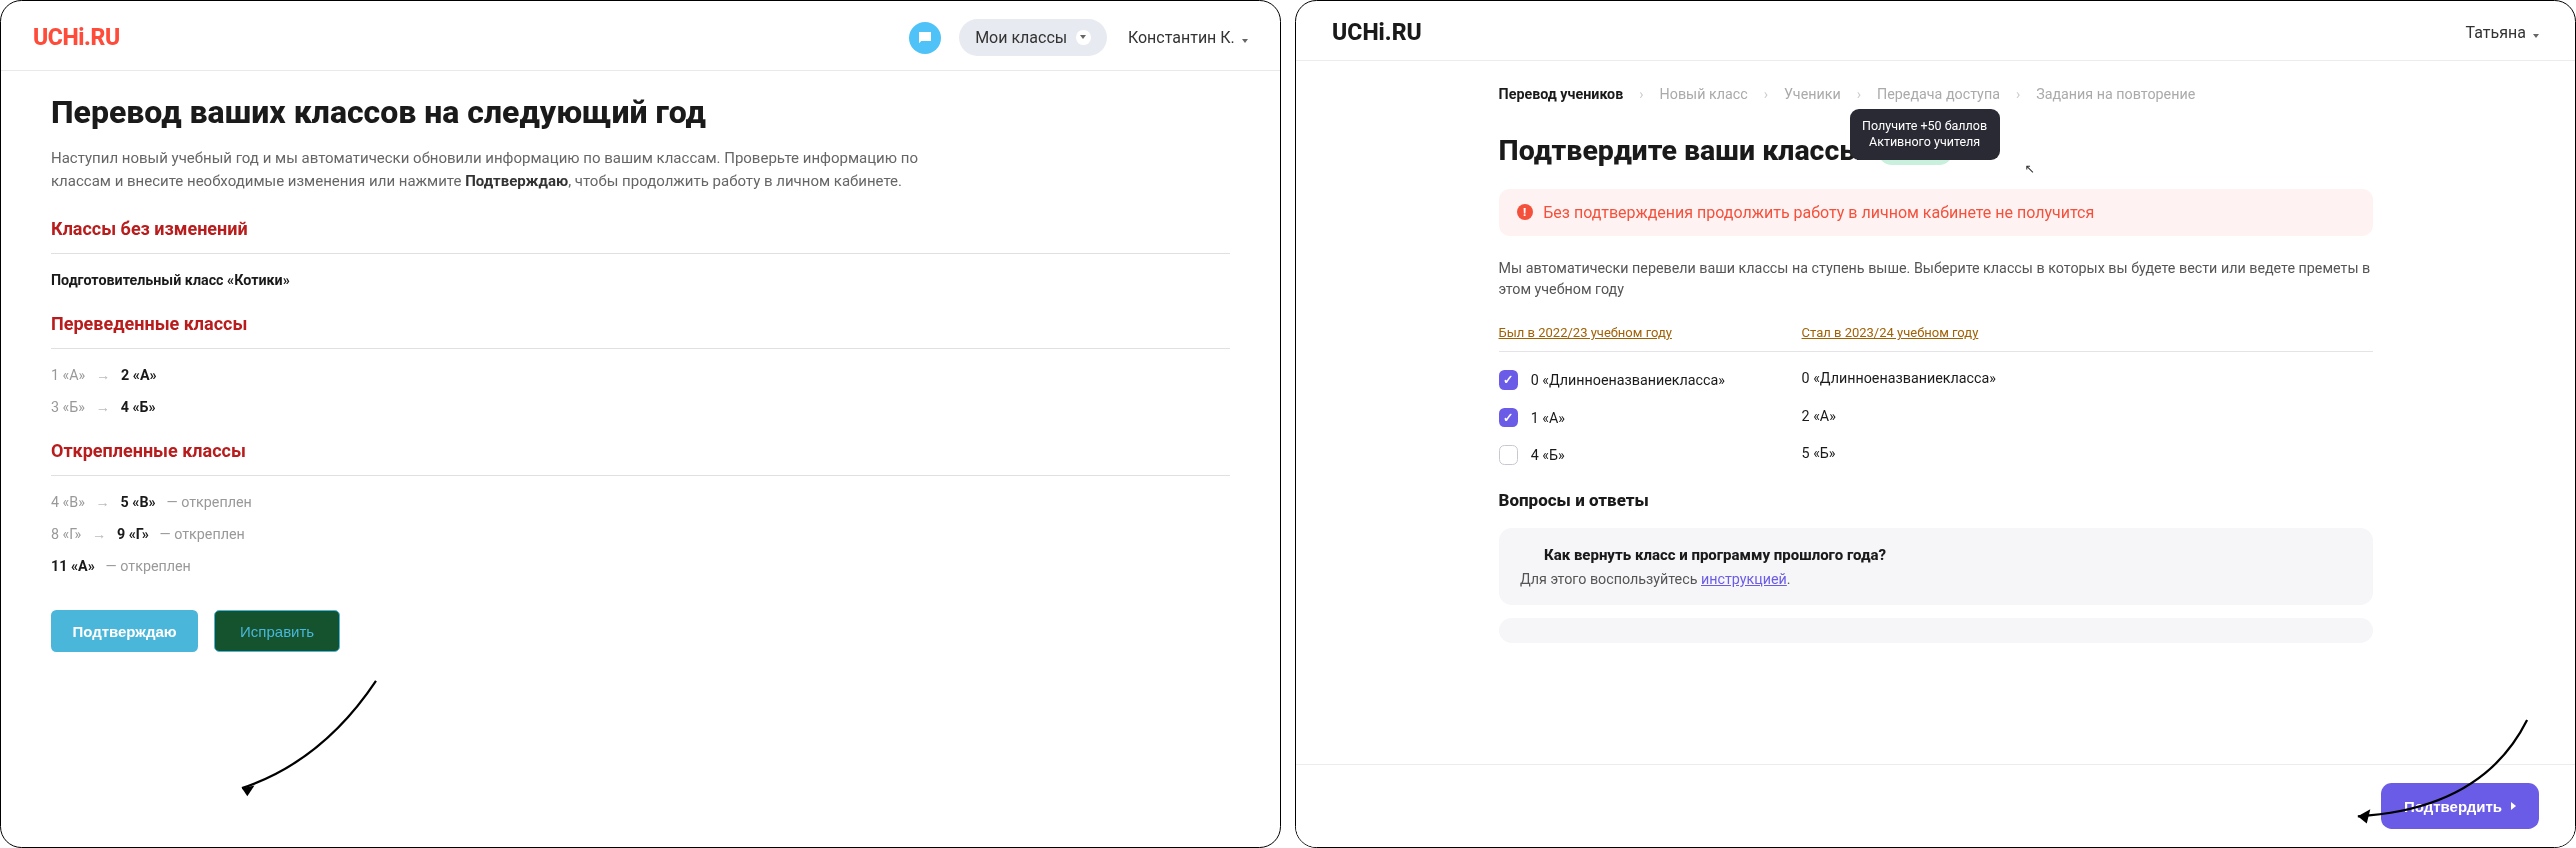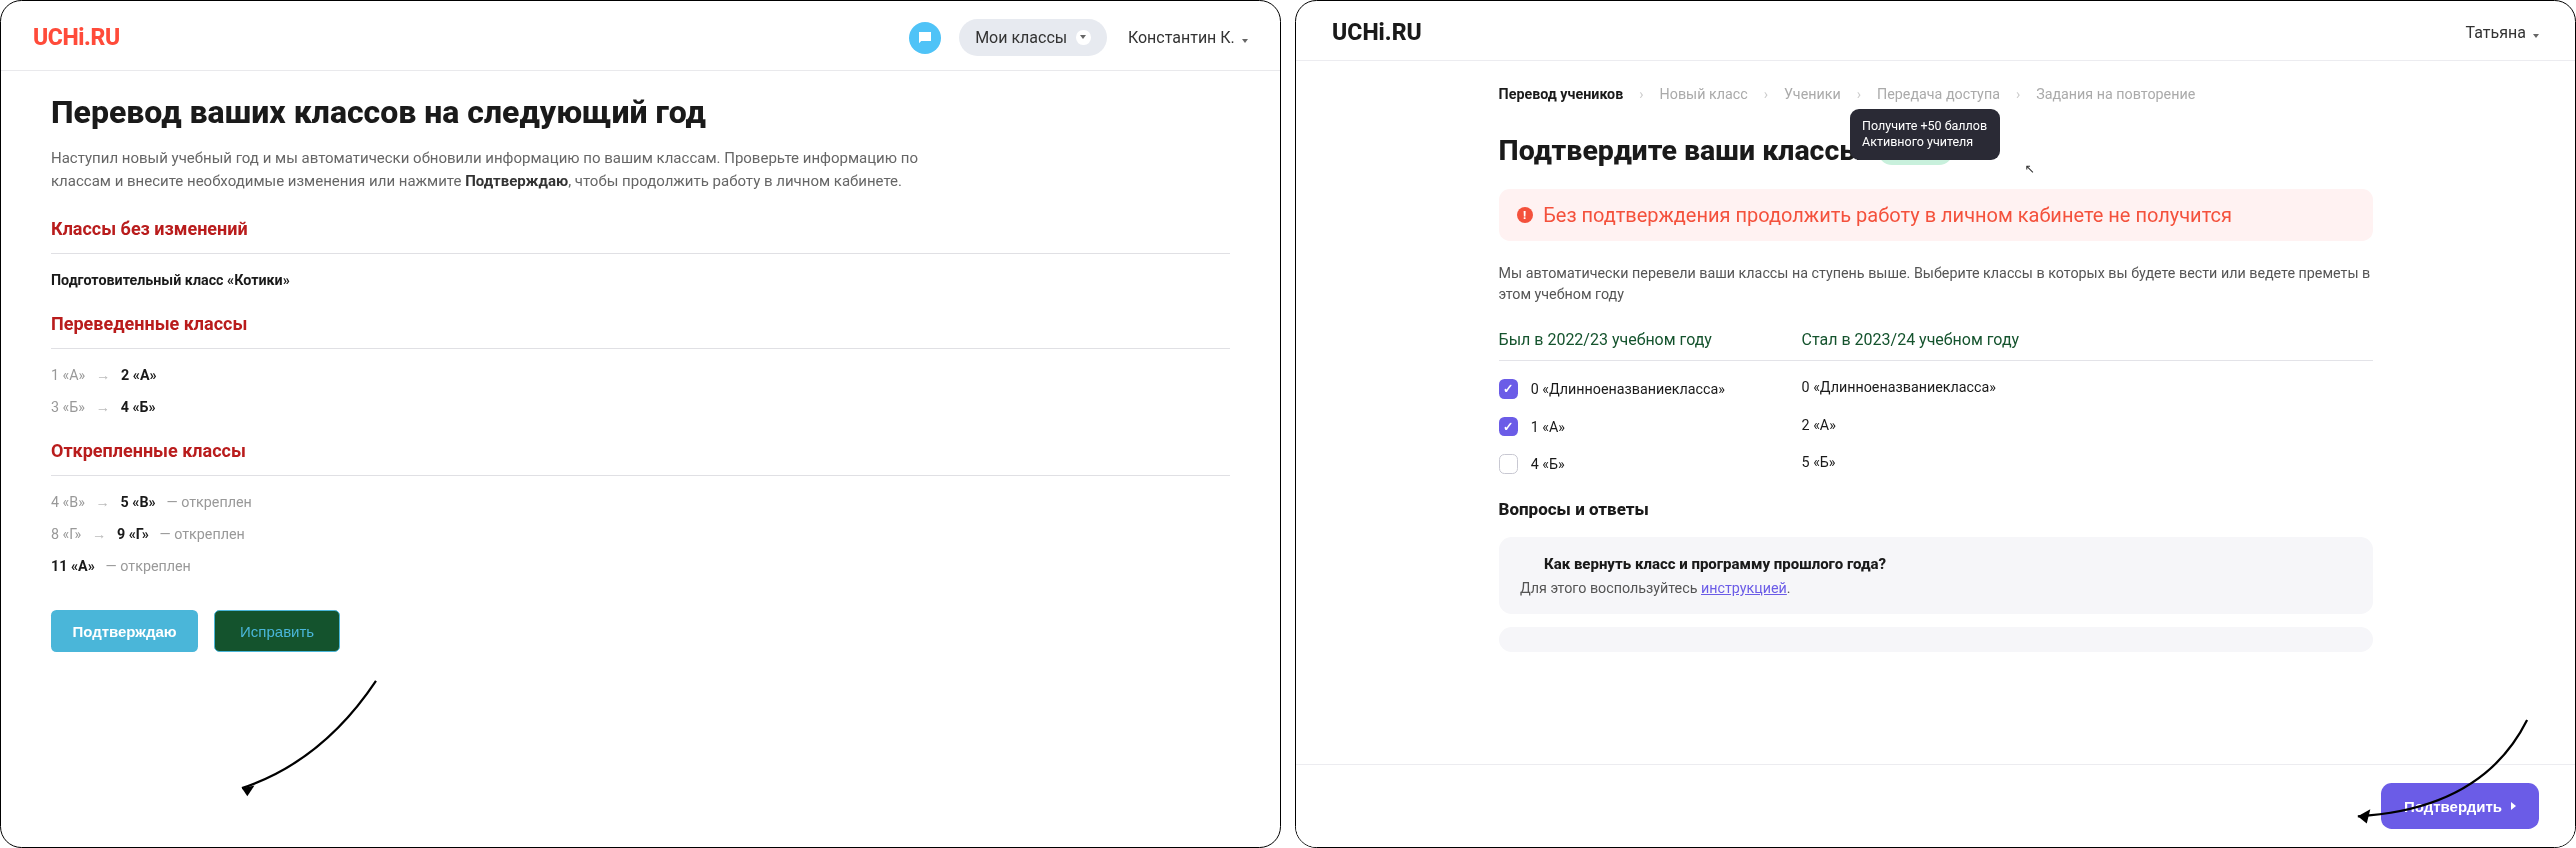--- a/index.html
+++ b/index.html
@@ -159,21 +159,21 @@
 
 .tooltip {
   position: absolute;
   top: 23px; left: 351px;
   background: #2a2a35;
   color: #fff;
   font-size: 12.5px;
   line-height: 1.3;
   padding: 9px 12.5px;
   border-radius: 9px;
-  text-align: left;
+  text-align: center;
   z-index: 5;
   white-space: nowrap;
 }
 
 .r-title-row {
   display: flex; align-items: center; gap: 14.3px;
   margin-bottom: 21.4px;
   position: relative;
 }
 .r-title { font-size: 28.5px; font-weight: 800; color: #1a1a1a; }
@@ -204,31 +204,31 @@
   display: flex; align-items: center; gap: 10.7px;
   margin-bottom: 21.4px;
 }
 .alert-icon {
   width: 16px; height: 16px; border-radius: 50%;
   background: #f4513c;
   display: inline-flex; align-items: center; justify-content: center;
   color: #fff; font-size: 11.6px; font-weight: 800;
   flex-shrink: 0;
 }
-.alert-text { color: #f4513c; font-size: 20px; }
+.alert-text { color: #f4513c; font-size: 16px; }
 
 .r-desc { font-size: 14.3px; color: #555; line-height: 1.5; margin-bottom: 25px; }
 
 .table-head {
   display: flex;
   border-bottom: 0.9px solid #e3e3e8;
   padding-bottom: 10.7px;
   margin-bottom: 18px;
 }
-.col-was, .col-now { flex: 0 0 303px; font-size: 16px; color: #14532d; }
+.col-was, .col-now { flex: 0 0 303px; font-size: 13px; color: #a16207; text-decoration: underline; }
 .class-row {
   display: flex; align-items: flex-start;
   margin-bottom: 18px;
   font-size: 14.3px; color: #1a1a1a;
 }
 .class-row .was { flex: 0 0 303px; display: flex; align-items: center; gap: 12.5px; }
 .class-row .now { flex: 0 0 303px; }
 .checkbox {
   width: 19.6px; height: 19.6px; border-radius: 5.4px;
   display: inline-flex; align-items: center; justify-content: center;

